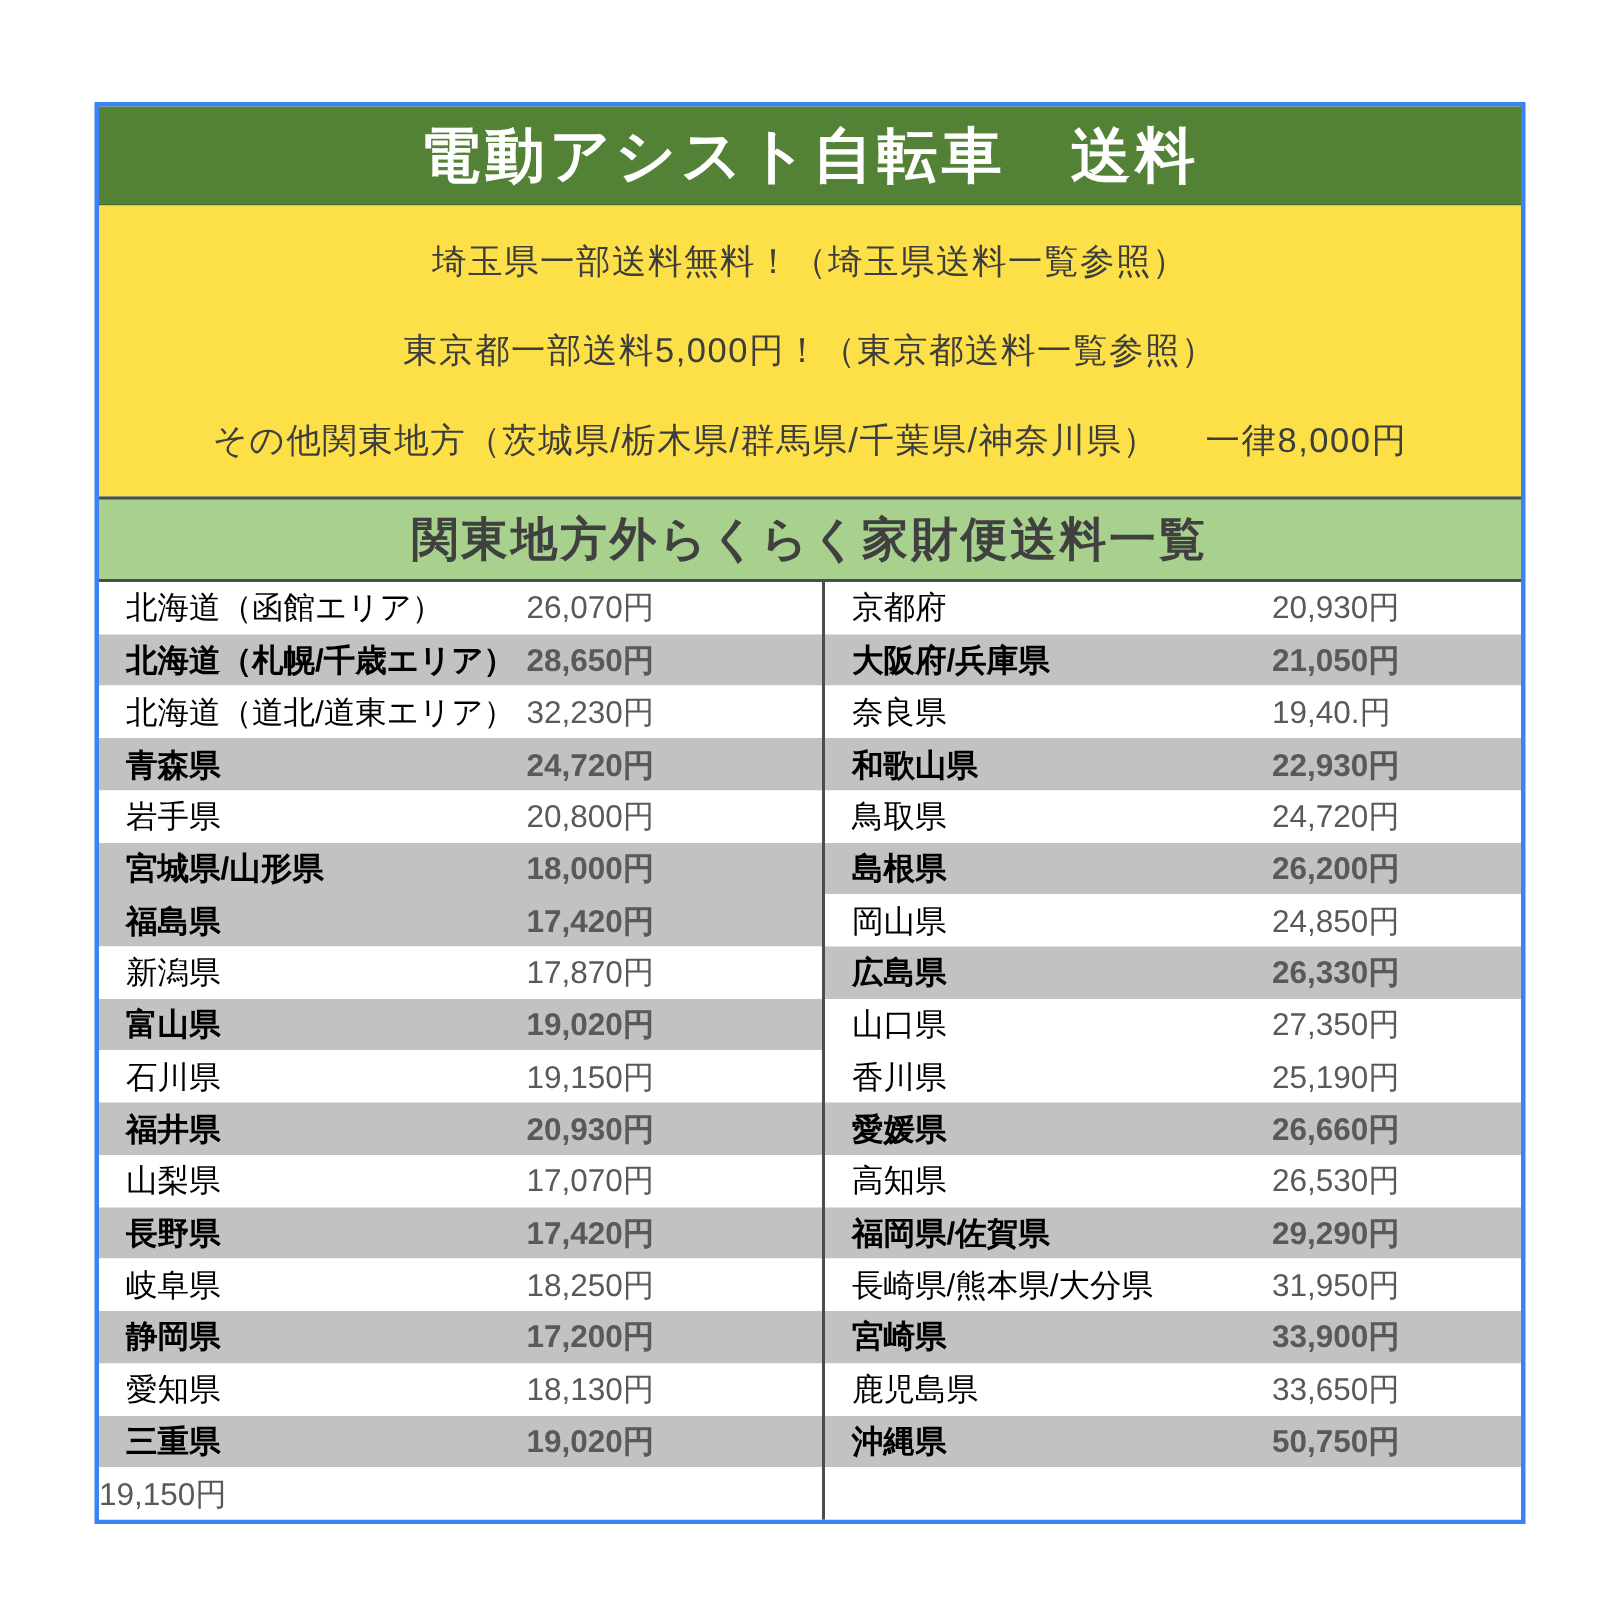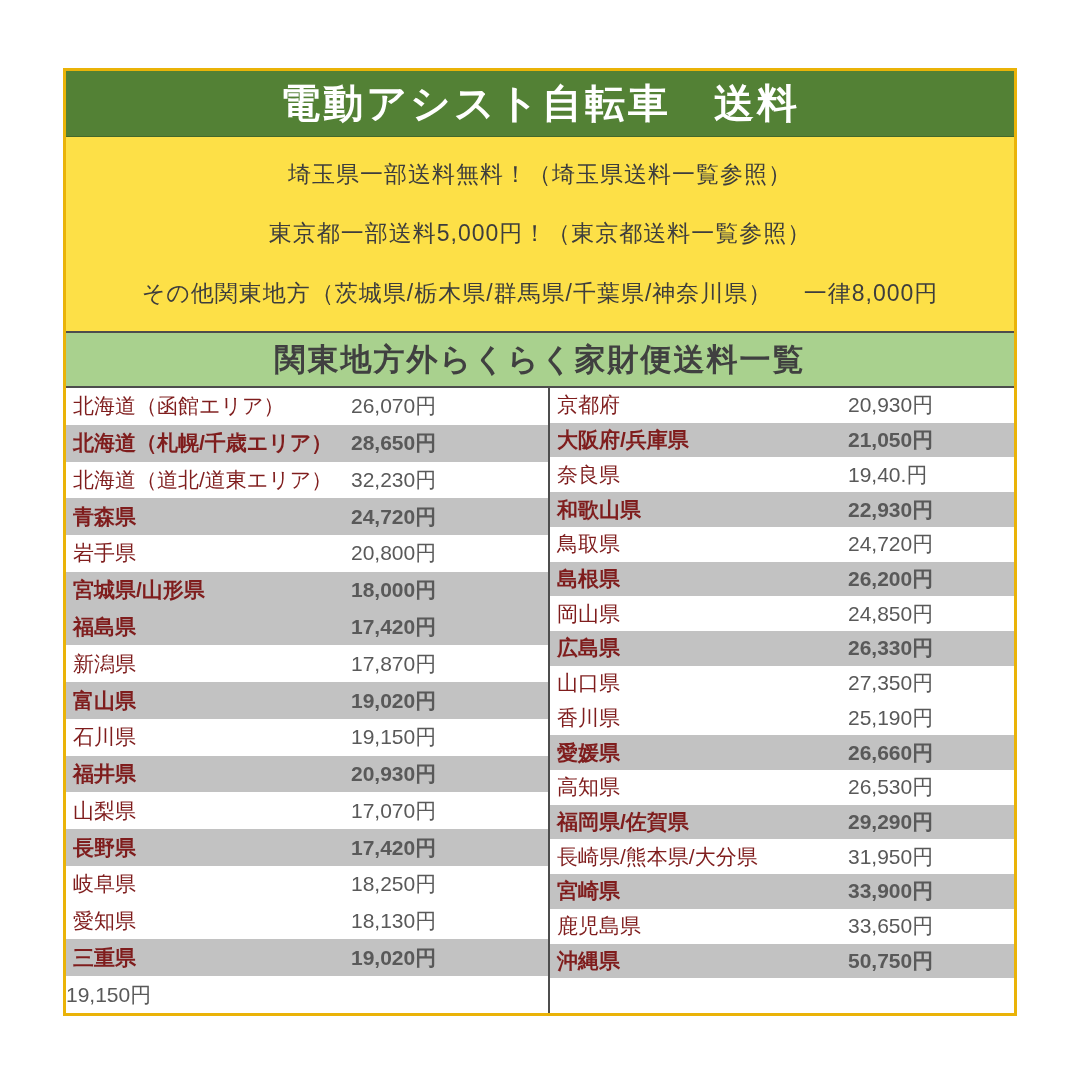--- a/index.html
+++ b/index.html
@@ -15,21 +15,21 @@
     background: #ffffff;
     overflow: hidden;
   }
   .content-box {
     position: absolute;
     left: 63px;
     top: 68px;
     width: 954px;
     height: 948px;
     box-sizing: border-box;
-    border: 3px solid #eab308;
+    border: 3px solid #3b82f6;
     display: flex;
     flex-direction: column;
     background: #ffffff;
   }
   .header-band {
     height: 65px;
     flex: 0 0 65px;
     background: #538135;
     color: #ffffff;
     display: flex;
@@ -90,23 +90,23 @@
   .row {
     flex: 1 1 0;
     display: grid;
     align-items: center;
     background: #ffffff;
   }
   .fee-col.left .row  { grid-template-columns: 285px 1fr; }
   .fee-col.right .row { grid-template-columns: 298px 1fr; }
   .row.alt { background: #c2c2c2; font-weight: bold; }
   .cell-region {
-    padding-left: 7px;
+    padding-left: 18px;
     font-size: 21px;
-    color: #7f1d1d;
+    color: #000000;
     white-space: nowrap;
     overflow: hidden;
   }
   .cell-fee {
     font-size: 21px;
     color: #595959;
     white-space: nowrap;
   }
 </style>
 </head>
@@ -176,20 +176,24 @@
             <span class="cell-fee">17,070円</span>
           </div>
           <div class="row alt">
             <span class="cell-region">長野県</span>
             <span class="cell-fee">17,420円</span>
           </div>
           <div class="row">
             <span class="cell-region">岐阜県</span>
             <span class="cell-fee">18,250円</span>
           </div>
+          <div class="row alt">
+            <span class="cell-region">静岡県</span>
+            <span class="cell-fee">17,200円</span>
+          </div>
           <div class="row">
             <span class="cell-region">愛知県</span>
             <span class="cell-fee">18,130円</span>
           </div>
           <div class="row alt">
             <span class="cell-region">三重県</span>
             <span class="cell-fee">19,020円</span>
           </div>
           <div class="row">
             <span class="cell-fee">19,150円</span>

